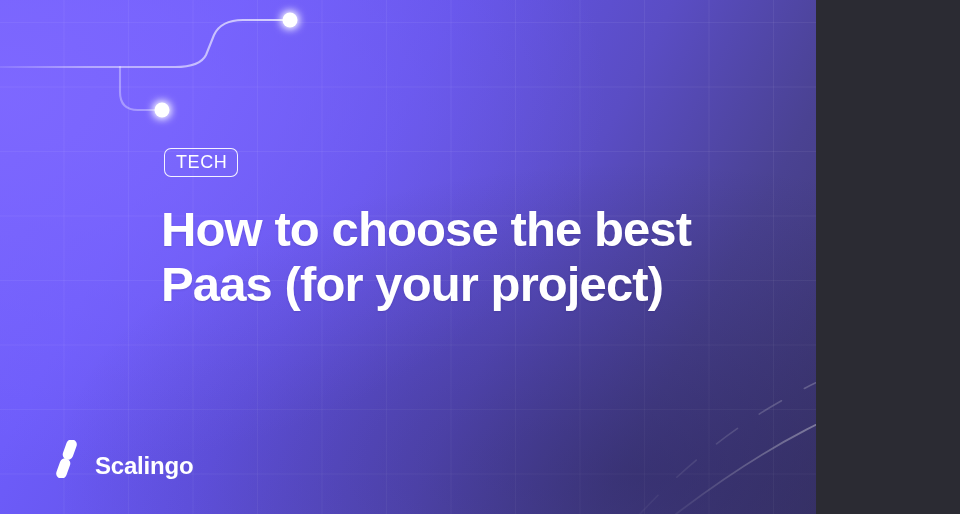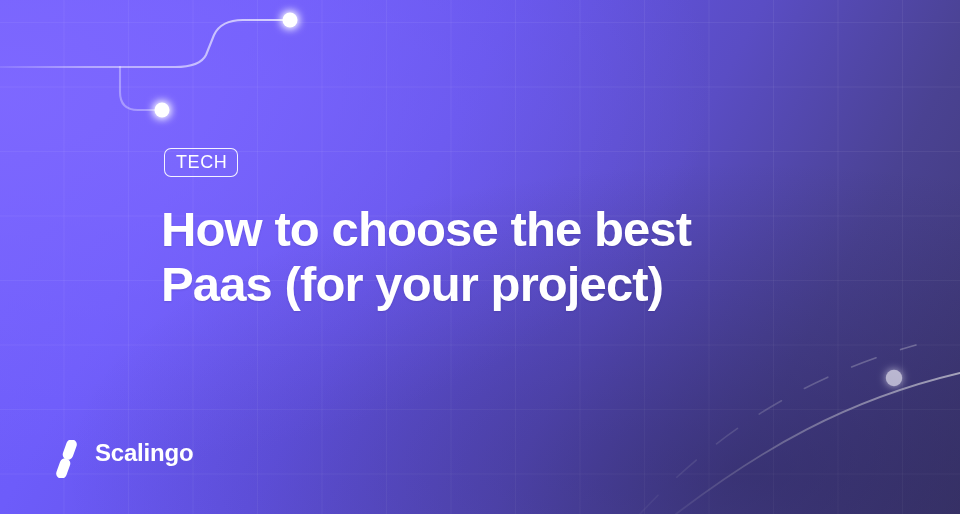--- a/index.html
+++ b/index.html
@@ -2,21 +2,21 @@
 <html><head>
 <meta charset="utf-8">
 <style>
   html, body {
     margin: 0;
     padding: 0;
     background: #2b2b33;
   }
   #banner {
     position: relative;
-    width: 960px;
+    width: 816px;
     height: 514px;
     overflow: hidden;
     font-family: "Liberation Sans", sans-serif;
     background: #6b5bfa;
   }
   
   #bg-gradient {
     position: absolute;
     inset: 0;
     background:
@@ -80,21 +80,21 @@
     letter-spacing: -0.9px;
     max-width: 580px;
     text-shadow: 0 1px 2px rgba(40,30,100,0.18);
   }
   
   #logo-lockup {
     position: absolute;
     left: 52px;
     bottom: 36px;
     display: flex;
-    align-items: flex-start;
+    align-items: flex-end;
     gap: 13px;
   }
   #logo-mark {
     width: 30px;
     height: 38px;
     display: block;
   }
   #logo-wordmark {
     color: #ffffff;
     font-size: 24px;

